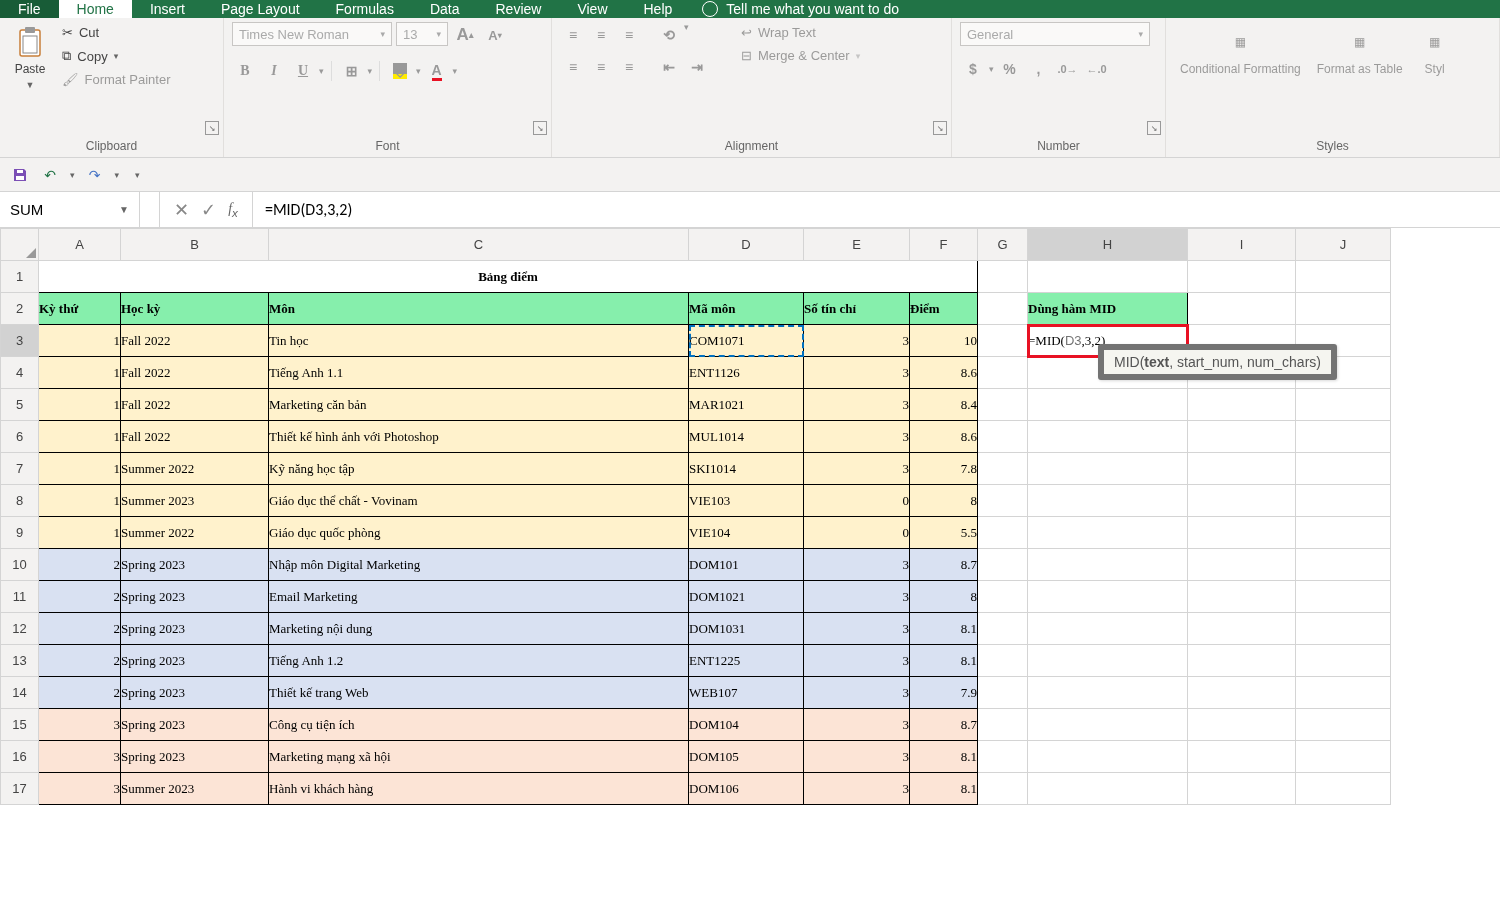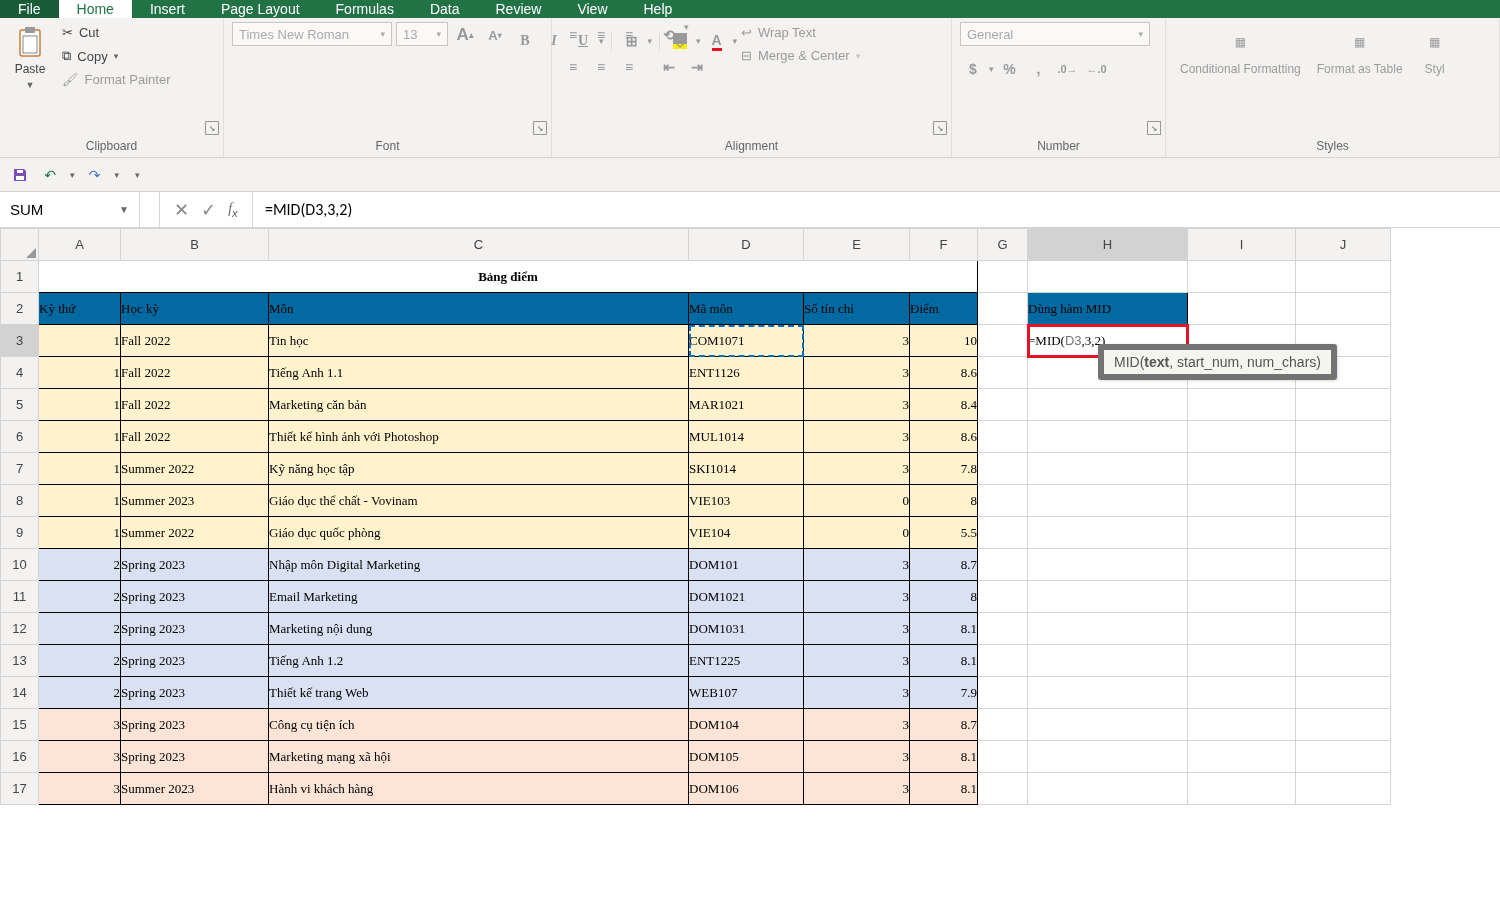--- a/index.html
+++ b/index.html
@@ -35,21 +35,21 @@
 .grid-area{position:relative;overflow:hidden}
 .grid{border-collapse:collapse;table-layout:fixed}
 .grid th,.grid td{border:1px solid #d4d4d4;font-size:13px;height:32px;padding:0;vertical-align:middle}
 .corner{width:38px;background:#f3f2f1;border-right:1px solid #999;border-bottom:1px solid #999;position:relative}
 .corner::after{content:"";position:absolute;right:2px;bottom:2px;border-style:solid;border-width:0 0 10px 10px;border-color:transparent transparent #999 transparent}
 .col-h{background:#f3f2f1;text-align:center;color:#444;font-weight:normal;border-bottom:1px solid #999}
 .col-h.active{background:#d2d2d2}
 .row-h{background:#f3f2f1;text-align:center;color:#444;font-weight:normal;width:38px;border-right:1px solid #999}
 .row-h.active{background:#d2d2d2}
 .cell{font-family:"Times New Roman",serif;font-size:19px;padding:0 4px;background:#fff}
-.hdr{background:#0369a1;font-weight:normal;border:1.5px solid #000!important}
+.hdr{background:#86efac;font-weight:bold;border:1.5px solid #000!important}
 .yellow{background:#fff2cc}
 .blue{background:#d9e1f2}
 .pink{background:#fce4d6}
 .bordered{border:1.5px solid #000!important}
 .num{text-align:right}
 .title-cell{text-align:center;font-weight:bold;font-size:22px}
 .ref-cell{outline:2px dashed #0070c0;outline-offset:-2px}
 .formula-cell{outline:3px solid #e81123;outline-offset:-2px}
 .tooltip{position:absolute;left:1098px;top:116px;background:#f5f5f0;border:6px solid #737373;border-radius:3px;padding:4px 10px;font-size:14px;color:#555;box-shadow:1px 1px 3px rgba(0,0,0,0.15);font-family:"Segoe UI",Arial}
 .watermark{position:absolute;right:20px;bottom:70px;display:flex;align-items:center;gap:8px;color:#e81123;font-weight:bold;font-size:22px;letter-spacing:1px}
@@ -63,20 +63,24 @@
 <div class="ribbon-tabs">
   <div class="tab file">File</div>
   <div class="tab active">Home</div>
   <div class="tab">Insert</div>
   <div class="tab">Page Layout</div>
   <div class="tab">Formulas</div>
   <div class="tab">Data</div>
   <div class="tab">Review</div>
   <div class="tab">View</div>
   <div class="tab">Help</div>
+  <div class="tell-me">
+    <span class="bulb"></span>
+    <span>Tell me what you want to do</span>
+  </div>
 </div>
 
 <div class="ribbon">
   <div class="group" style="width:224px">
     <div class="group-body">
       <div class="big-btn">
         <span class="icon-box">
             <svg width="28" height="32" viewBox="0 0 28 32">
               <rect x="4" y="4" width="20" height="26" rx="2" fill="#fff" stroke="#c87f3a" stroke-width="1.5"></rect>
               <rect x="9" y="1" width="10" height="6" rx="1" fill="#999"></rect>
@@ -100,21 +104,21 @@
             <span>🖌</span>
             <span>Format Painter</span>
           </div>
       </div>
     </div>
     <div class="group-label">Clipboard</div>
     <div class="dialog-launcher">↘</div>
   </div>
 
   <div class="group" style="width:328px">
-    <div class="group-body" style="width:100%">
+    <div class="group-body" style="flex-direction:column;width:100%">
       <div style="display:flex;gap:4px">
         <div class="combo disabled" style="width:160px">
             <span>Times New Roman</span>
             <span style="margin-left:auto;font-size:9px">▾</span>
           </div>
         <div class="combo disabled" style="width:52px">
             <span>13</span>
             <span style="margin-left:auto;font-size:9px">▾</span>
           </div>
         <div class="tool-btn" style="font-size:17px">A<sup style="font-size:9px">▴</sup></div>

